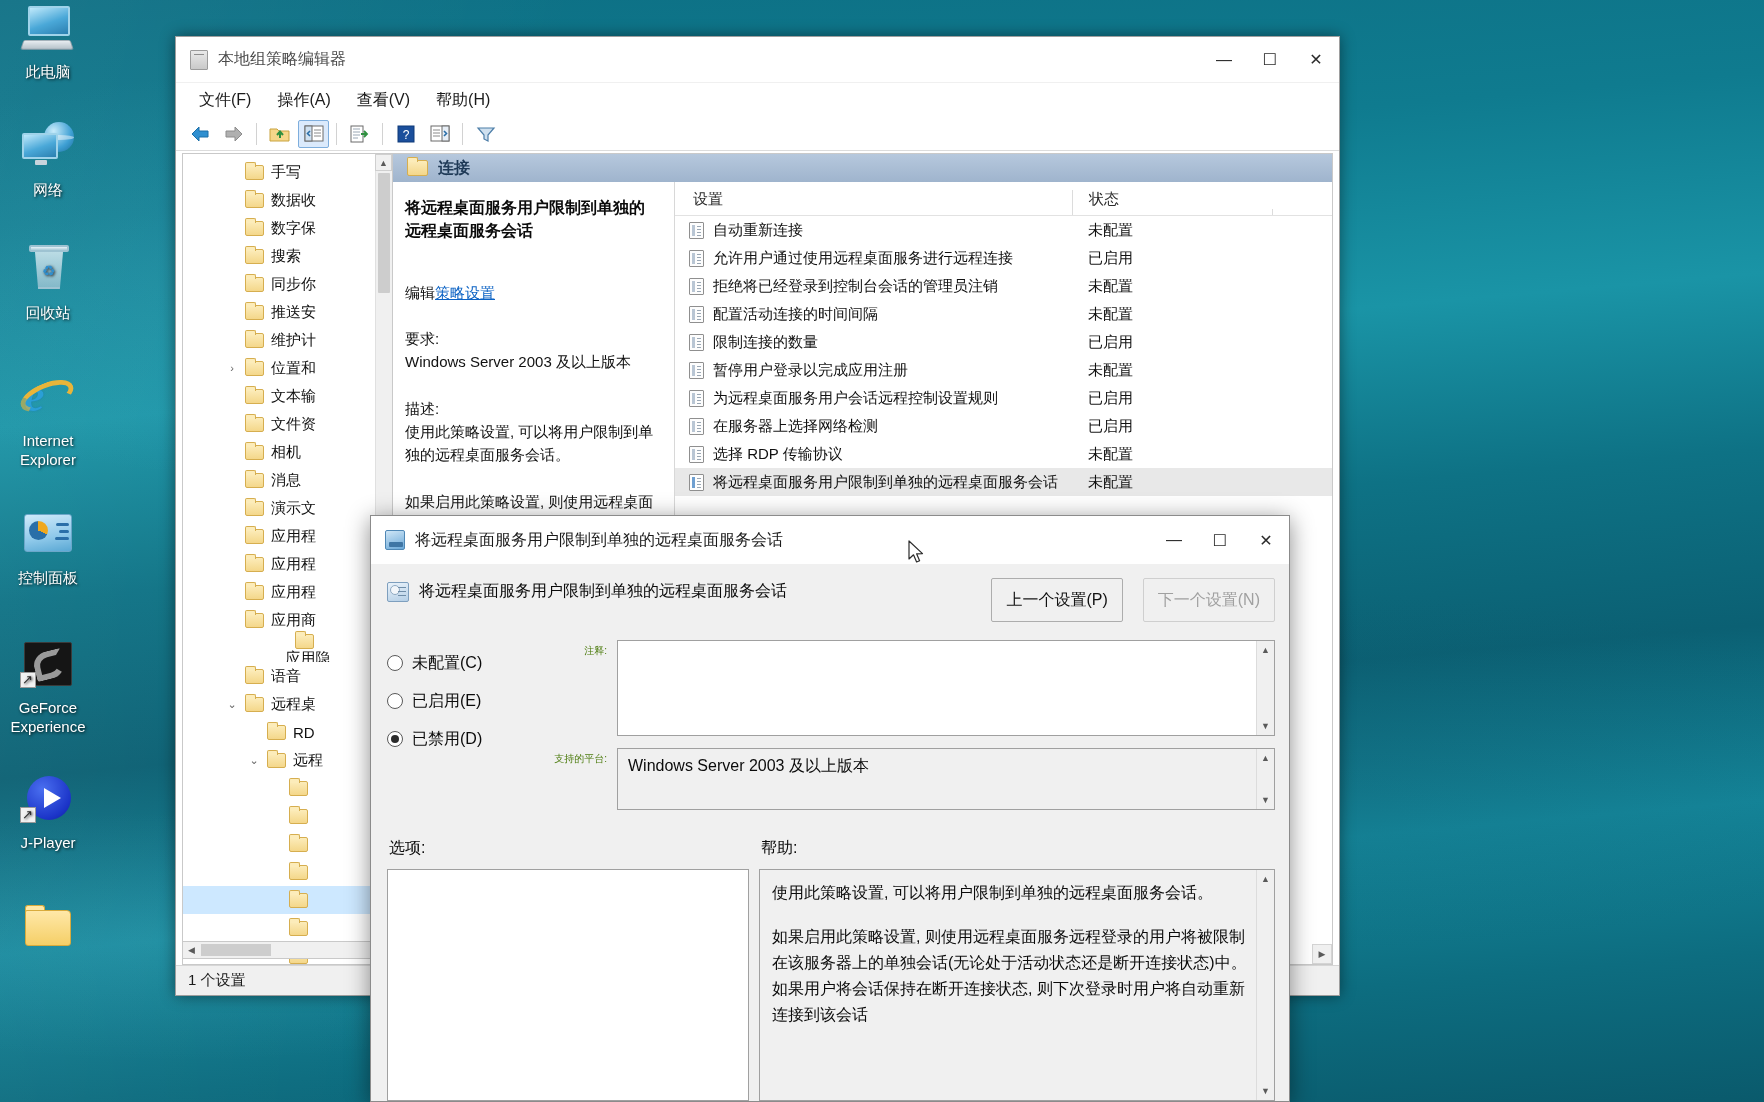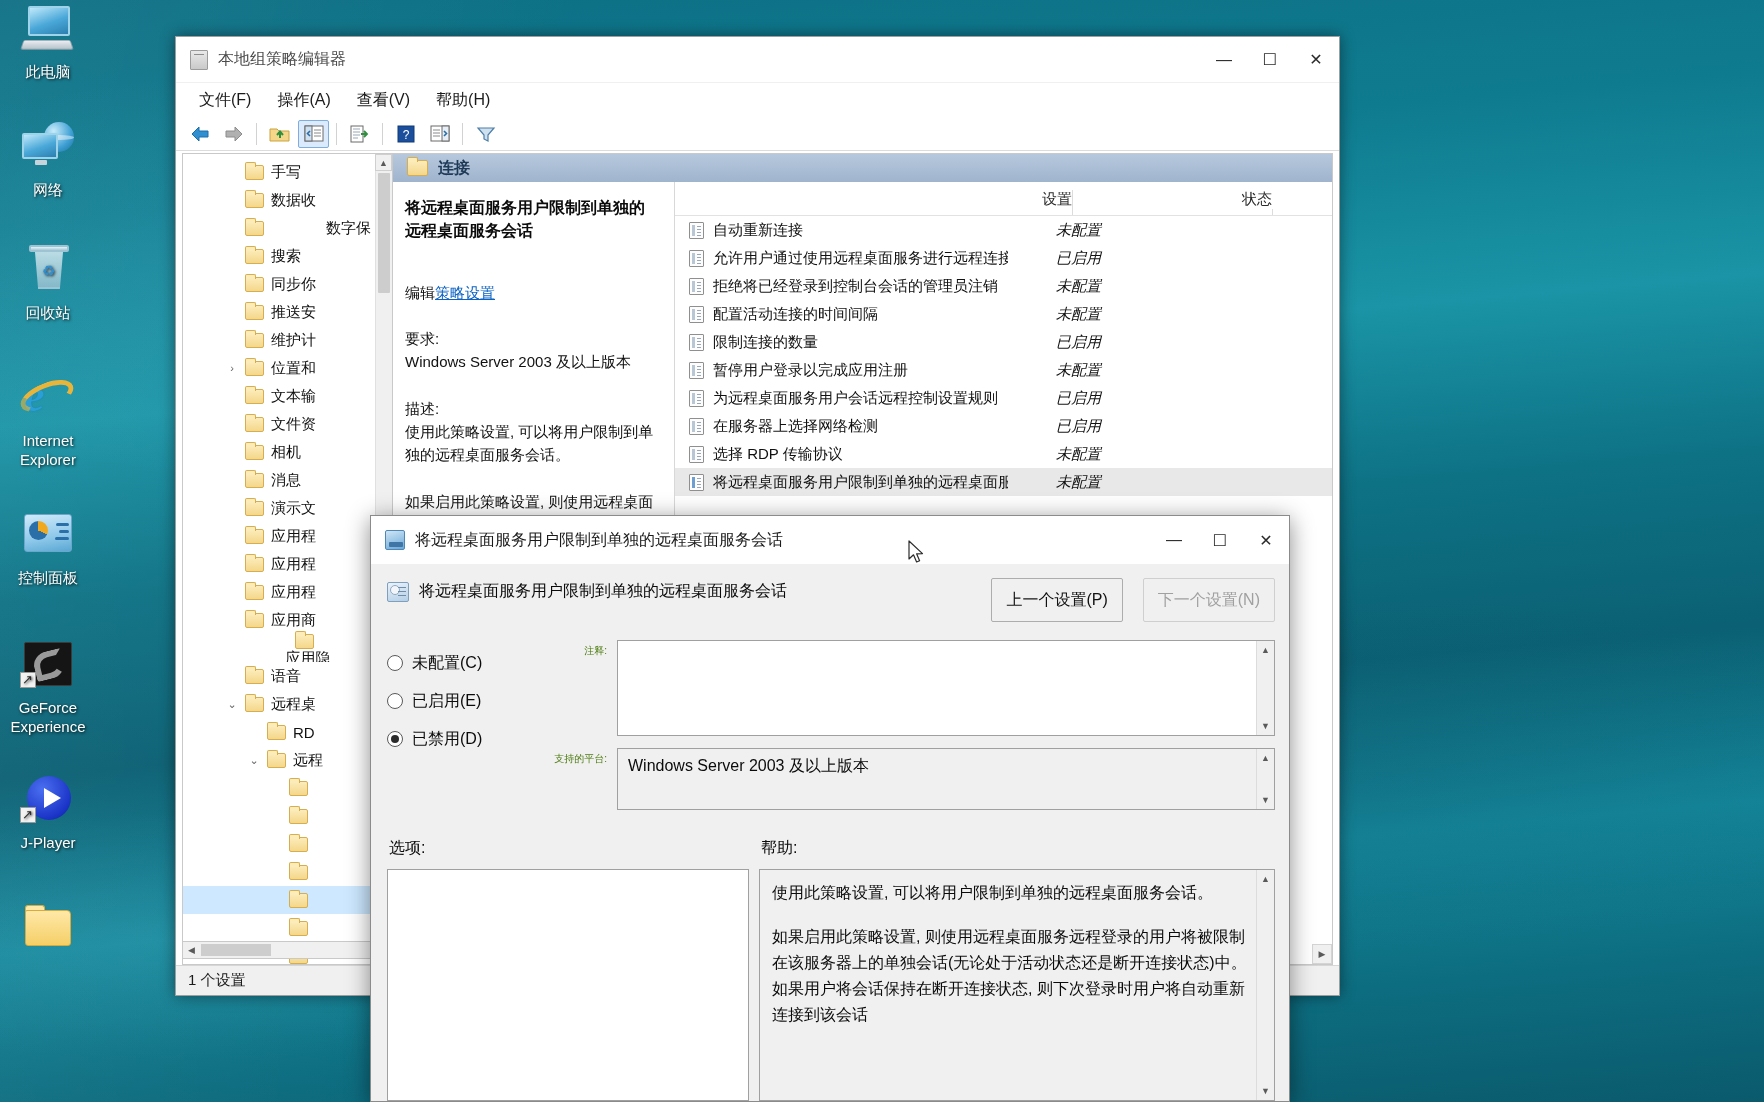--- a/index.html
+++ b/index.html
@@ -286,38 +286,37 @@
   .pol-title { font-size:16px; font-weight:bold; color:#0b0b0b; line-height:23px; }
   .pol-edit { margin-top:42px; font-size:15px; color:#111; }
   .pol-edit a { color:#0b62c4; text-decoration:underline; cursor:pointer; }
   .pol-sec { margin-top:24px; font-size:15px; color:#111; line-height:23px; }
   .pol-sec .lbl { display:block; }
   .pol-sec .val { display:block; }
 
   .ext-right { flex:1; display:flex; flex-direction:column; overflow:hidden; }
   .lv-head {
     height:34px; display:flex; align-items:flex-end; flex:none;
-    border-bottom:1px solid #e2e2e2; background:#fff;text-align:right;
+    border-bottom:1px solid #e2e2e2; background:#fff;
   }
   .lv-head .col {
     font-size:15px; color:#2b2b2b; padding-bottom:6px; position:relative;
   }
   .lv-head .col.setting { flex:1; padding-left:18px; }
   .lv-head .col.status { width:200px; padding-left:16px; border-left:1px solid #dcdcdc; }
   .lv-head .col.cmt { width:60px; border-left:1px solid #dcdcdc; }
 
   .lv-rows { flex:1; overflow:hidden; }
   .lv-row {
     height:28px; display:flex; align-items:center; font-size:15px; color:#111;
     cursor:default;
-    gap:32px;
   }
   .lv-row.sel { background:#e8e8e8; }
   .lv-row .c-set { flex:1; display:flex; align-items:center; padding-left:14px; white-space:nowrap; overflow:hidden; }
-  .lv-row .c-sta { width:200px; padding-left:16px; white-space:nowrap;font-style:italic; }
+  .lv-row .c-sta { width:200px; padding-left:16px; white-space:nowrap; }
   .lv-row .c-cmt { width:60px; }
   .pico {
     width:15px; height:17px; flex:none; margin-right:9px; position:relative;
     background:#fdfdfd; border:1px solid #8f8f8f; border-radius:1px;
   }
   .pico::before {
     content:""; position:absolute; left:2px; top:2px; width:3px; bottom:2px;
     background:#b9c6d4;
   }
   .pico::after {
@@ -603,21 +602,21 @@
           <div class="tnode" style="padding-left: 62px;">
             <span class="twist" style="position: absolute; margin-left: -22px;"></span>
             <span class="tfolder"></span>
             <span class="tlabel">手写</span>
           </div>
           <div class="tnode" style="padding-left: 62px;">
             <span class="twist" style="position: absolute; margin-left: -22px;"></span>
             <span class="tfolder"></span>
             <span class="tlabel">数据收</span>
           </div>
-          <div class="tnode" style="padding-left: 62px; justify-content: space-between;">
+          <div class="tnode" style="padding-left: 62px;">
             <span class="twist" style="position: absolute; margin-left: -22px;"></span>
             <span class="tfolder"></span>
             <span class="tlabel">数字保</span>
           </div>
           <div class="tnode" style="padding-left: 62px;">
             <span class="twist" style="position: absolute; margin-left: -22px;"></span>
             <span class="tfolder"></span>
             <span class="tlabel">搜索</span>
           </div>
           <div class="tnode" style="padding-left: 62px;">

